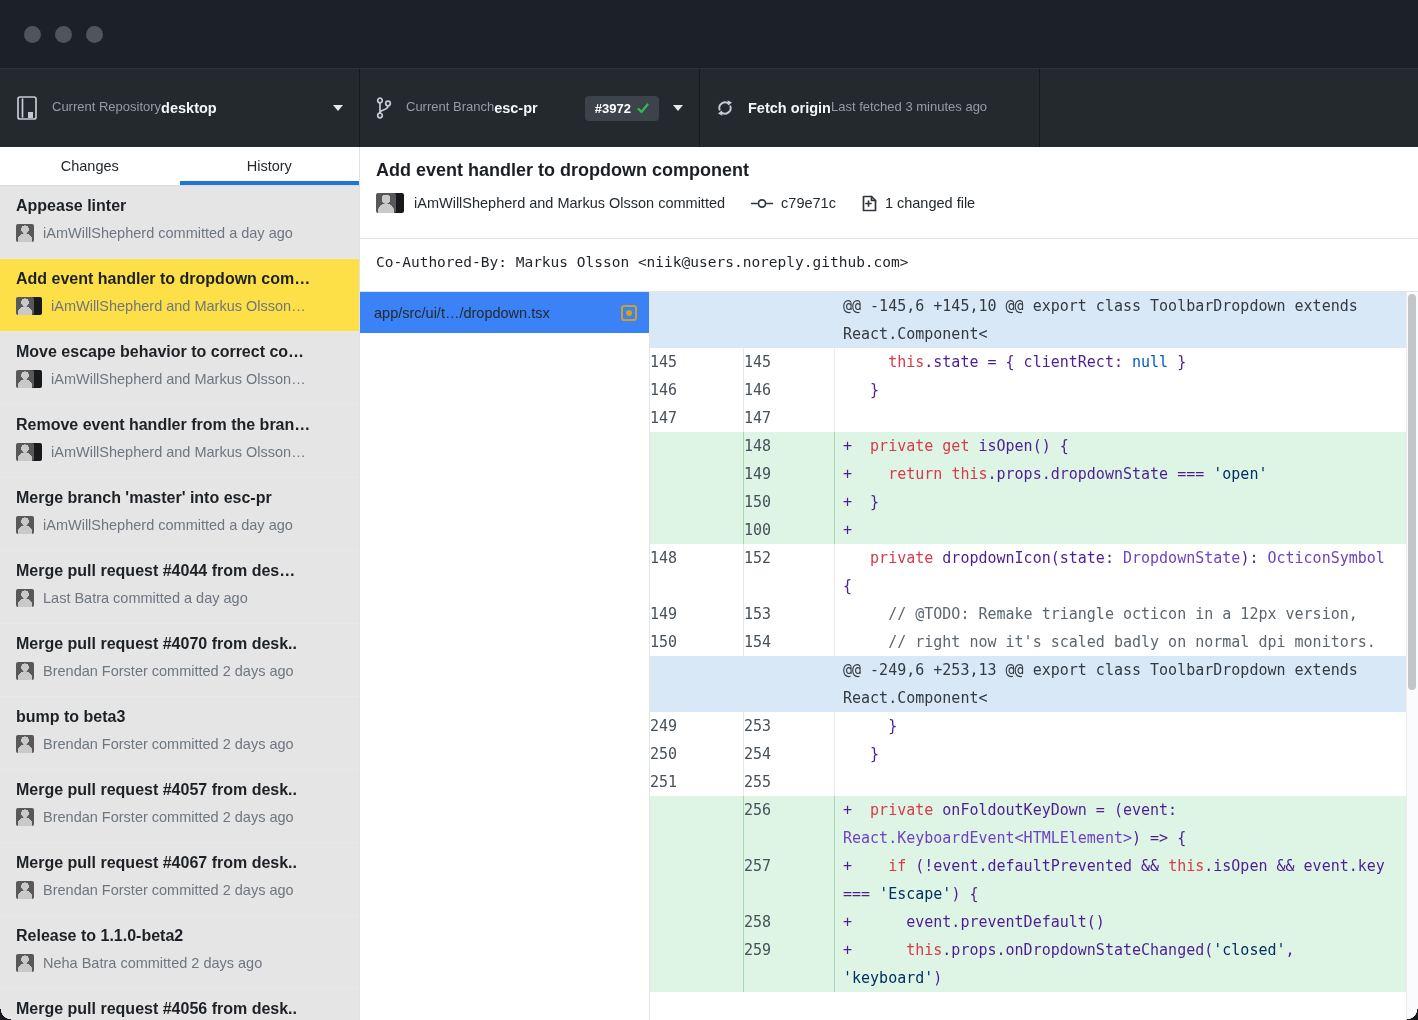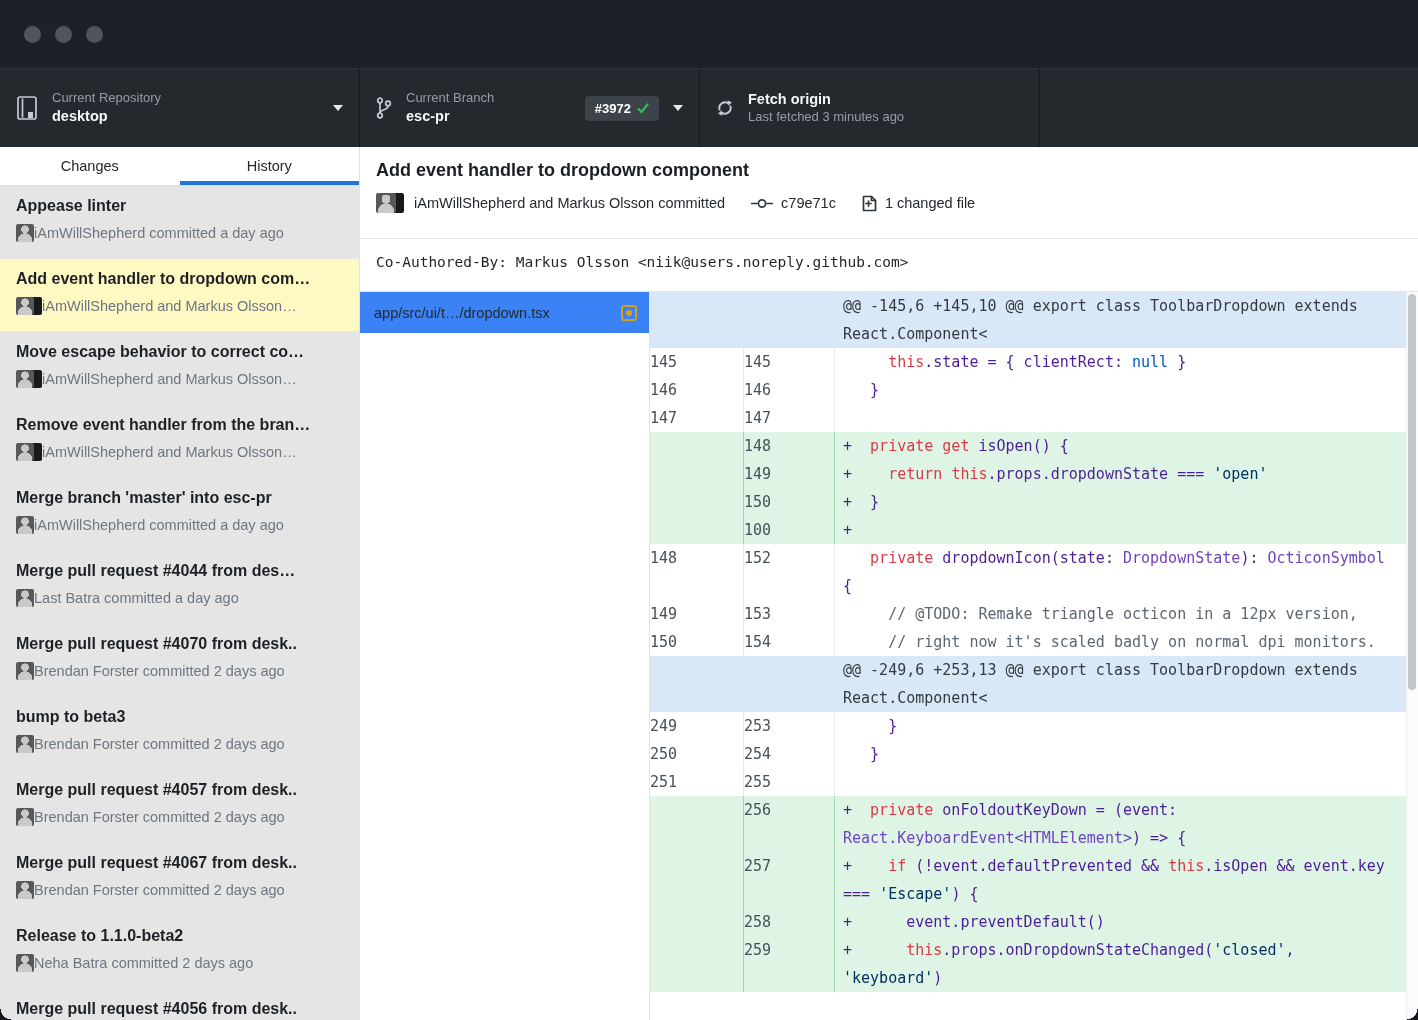--- a/index.html
+++ b/index.html
@@ -17,38 +17,38 @@
   .tl{width:17px;height:17px;border-radius:50%;background:#4e555d;display:inline-block}
 
   
   .toolbar{height:79px;background:#24292e;display:flex;border-top:1px solid #2b3137}
   .tb-sec{display:flex;align-items:center;padding:0 16px;border-right:1px solid #16191d;cursor:pointer}
   .tb-repo{width:360px}
   .tb-branch{width:340px}
   .tb-fetch{width:340px}
   .tb-rest{flex:1;background:#24292e}
   .tb-icon{flex:0 0 auto;margin-right:14px;display:flex;align-items:center}
-  .tb-text{display:flex;flex-direction:column;line-height:1.3}
+  .tb-text{display:flex;flex-direction:row;line-height:1.3}
   .tb-label{font-size:13px;color:#969ca4}
   .tb-value{font-size:14.5px;font-weight:700;color:#f4f6f8}
   .caret{width:0;height:0;border-left:5px solid transparent;border-right:5px solid transparent;border-top:6px solid #e7eaee;margin-left:auto}
   .pr-badge{margin-left:auto;background:#3c434b;border-radius:4px;padding:5px 10px;display:flex;align-items:center;gap:6px;font-size:13px;font-weight:700;color:#fff}
   .pr-badge + .caret{margin-left:14px}
 
   
   .content{display:flex;height:873px}
   .sidebar{width:360px;border-right:1px solid #dfe2e5;display:flex;flex-direction:column;background:#fff}
   .tabs{display:flex;height:39px;border-bottom:1px solid #d8dce0;flex:0 0 auto}
   .tab{flex:1;display:flex;align-items:center;justify-content:center;font-size:14.5px;color:#24292e;position:relative;cursor:pointer;background:#fff}
   .tab.active::after{content:"";position:absolute;left:0;right:0;bottom:0;height:4px;background:var(--accent-blue)}
   .commit-list{flex:1;overflow:hidden}
   .commit{height:73px;border-bottom:1px solid #e6e8eb;padding:11px 14px 0 16px;cursor:pointer;background:#e5e5e5}
-  .commit.selected{background:#fef9c3}
+  .commit.selected{background:#fde047}
   .commit-title{font-size:16px;font-weight:700;color:#1d2125;white-space:nowrap;overflow:hidden}
-  .commit-meta{display:flex;align-items:center;margin-top:9px;}
+  .commit-meta{display:flex;align-items:center;margin-top:9px;gap:9px}
   .commit-meta-text{font-size:14.5px;color:#6e7680;white-space:nowrap;overflow:hidden}
 
   
   .avs{position:relative;height:18px;flex:0 0 auto}
   .avs.single{width:18px}.avs.pair{width:26px}
   .av{position:absolute;top:0;width:18px;height:18px;border-radius:2px;
       background:radial-gradient(circle at 50% 30%,#c9c9c9 0 25%,rgba(0,0,0,0) 26%),
                  radial-gradient(circle at 50% 92%,#c9c9c9 0 38%,rgba(0,0,0,0) 39%),#585858}
   .av.back{left:8px;background:#17191c}
   .av.front{left:0;z-index:1}

